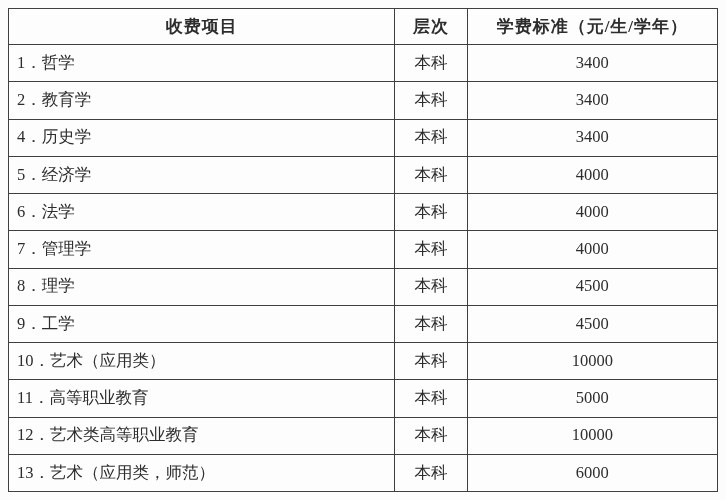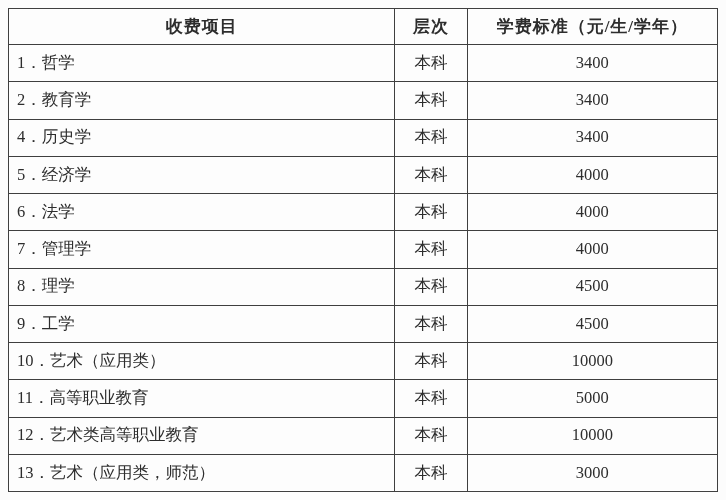--- a/index.html
+++ b/index.html
@@ -131,17 +131,17 @@
         <td class="cell-fee">5000</td>
       </tr>
       <tr>
         <td class="cell-item">12．艺术类高等职业教育</td>
         <td class="cell-level">本科</td>
         <td class="cell-fee">10000</td>
       </tr>
       <tr>
         <td class="cell-item">13．艺术（应用类，师范）</td>
         <td class="cell-level">本科</td>
-        <td class="cell-fee">3000</td>
+        <td class="cell-fee">6000</td>
       </tr>
     </tbody>
   </table>
 </div>
 
 </body></html>

